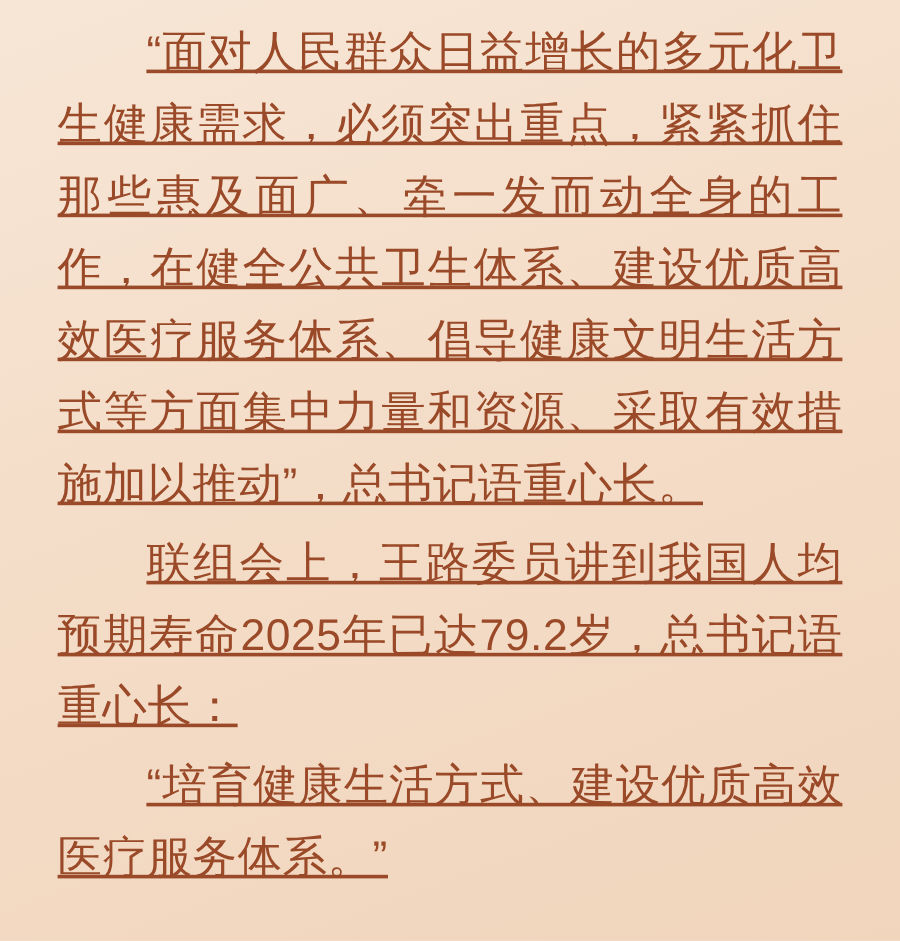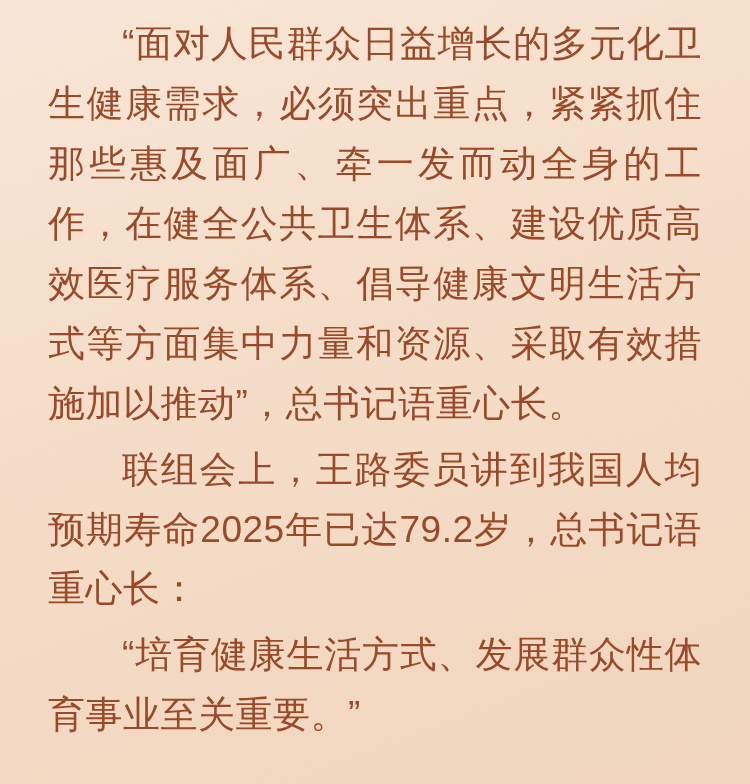--- a/index.html
+++ b/index.html
@@ -23,33 +23,34 @@
       linear-gradient(160deg, #f7e6d6 0%, #f4ddc8 45%, #f1d5bd 100%);
     padding: 14px 48px 0 48px;
   }
   .article {
     font-size: 37px;
     line-height: 1.62;
     color: #9a4a28;
     letter-spacing: 0.5px;
     text-align: justify;
     text-justify: inter-character;
+    text-decoration: underline;
   }
   .para {
     margin: 0;
     text-indent: 2em;
     text-align: justify;
     text-justify: inter-character;
   }
   .para + .para {
     margin-top: 6px;
   }
 </style>
 </head>
 <body>
 
 <div class="page">
   <div class="article">
     <p class="para">“面对人民群众日益增长的多元化卫生健康需求，必须突出重点，紧紧抓住那些惠及面广、牵一发而动全身的工作，在健全公共卫生体系、建设优质高效医疗服务体系、倡导健康文明生活方式等方面集中力量和资源、采取有效措施加以推动”，总书记语重心长。</p>
     <p class="para">联组会上，王路委员讲到我国人均预期寿命2025年已达79.2岁，总书记语重心长：</p>
-    <p class="para">“培育健康生活方式、发展群众性体育事业至关重要。”</p>
+    <p class="para">“培育健康生活方式、建设优质高效医疗服务体系。”</p>
   </div>
 </div>
 
 </body></html>

